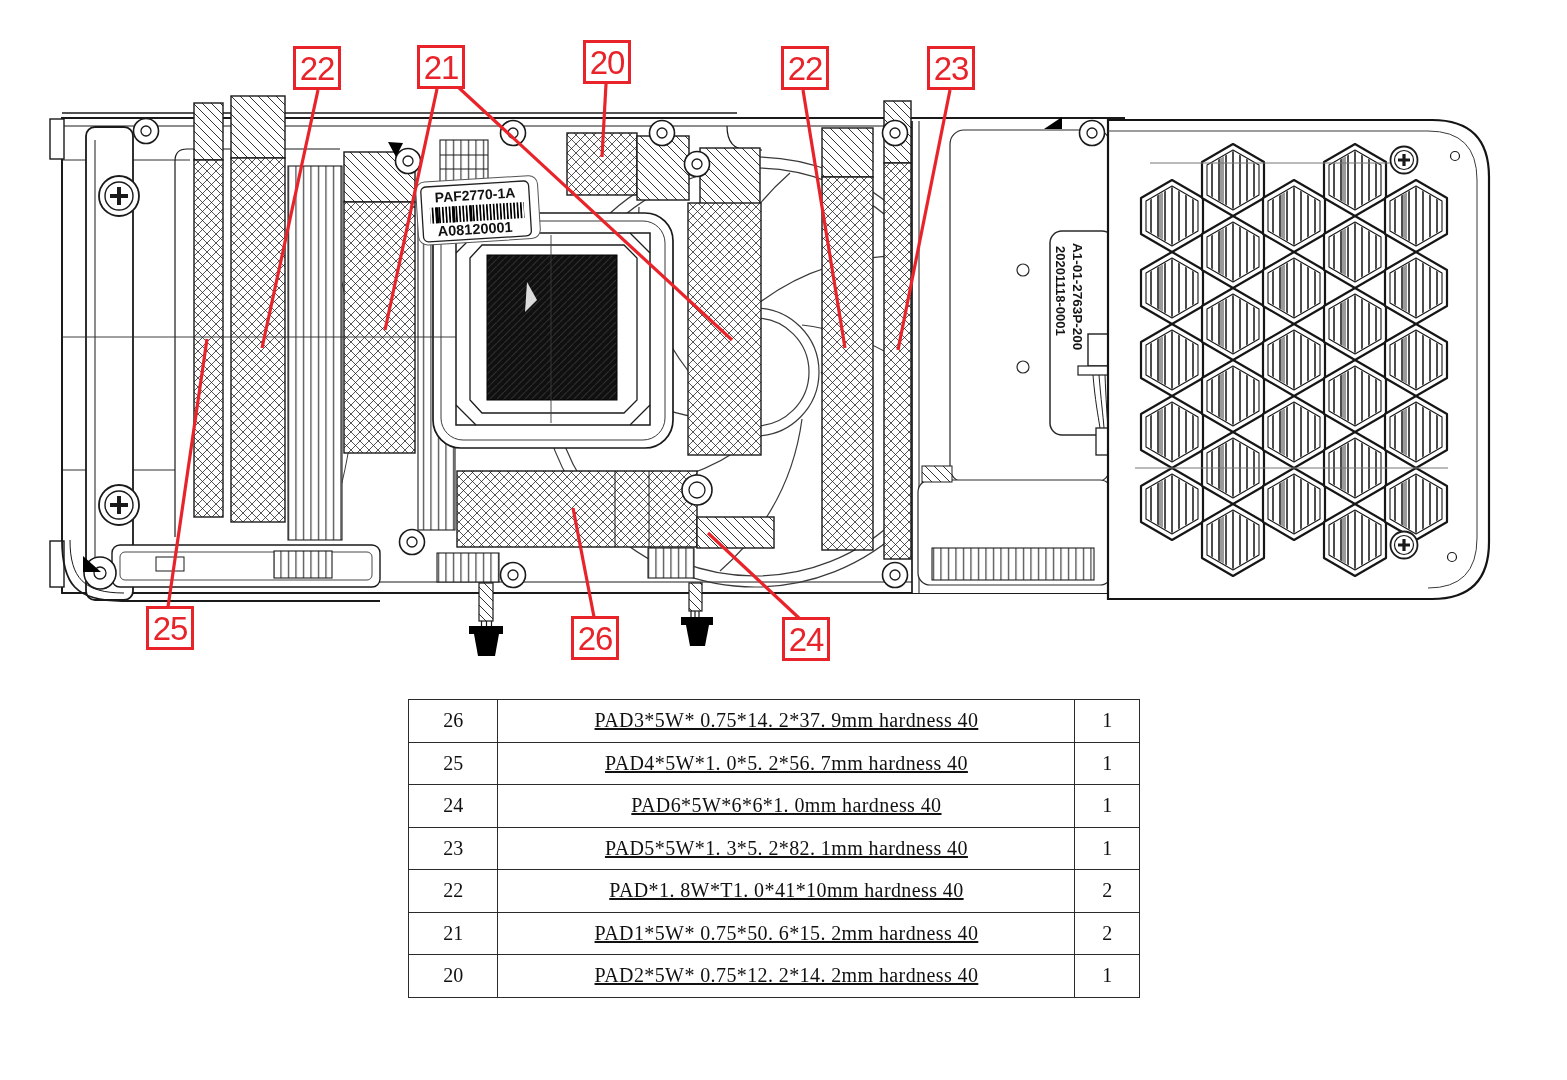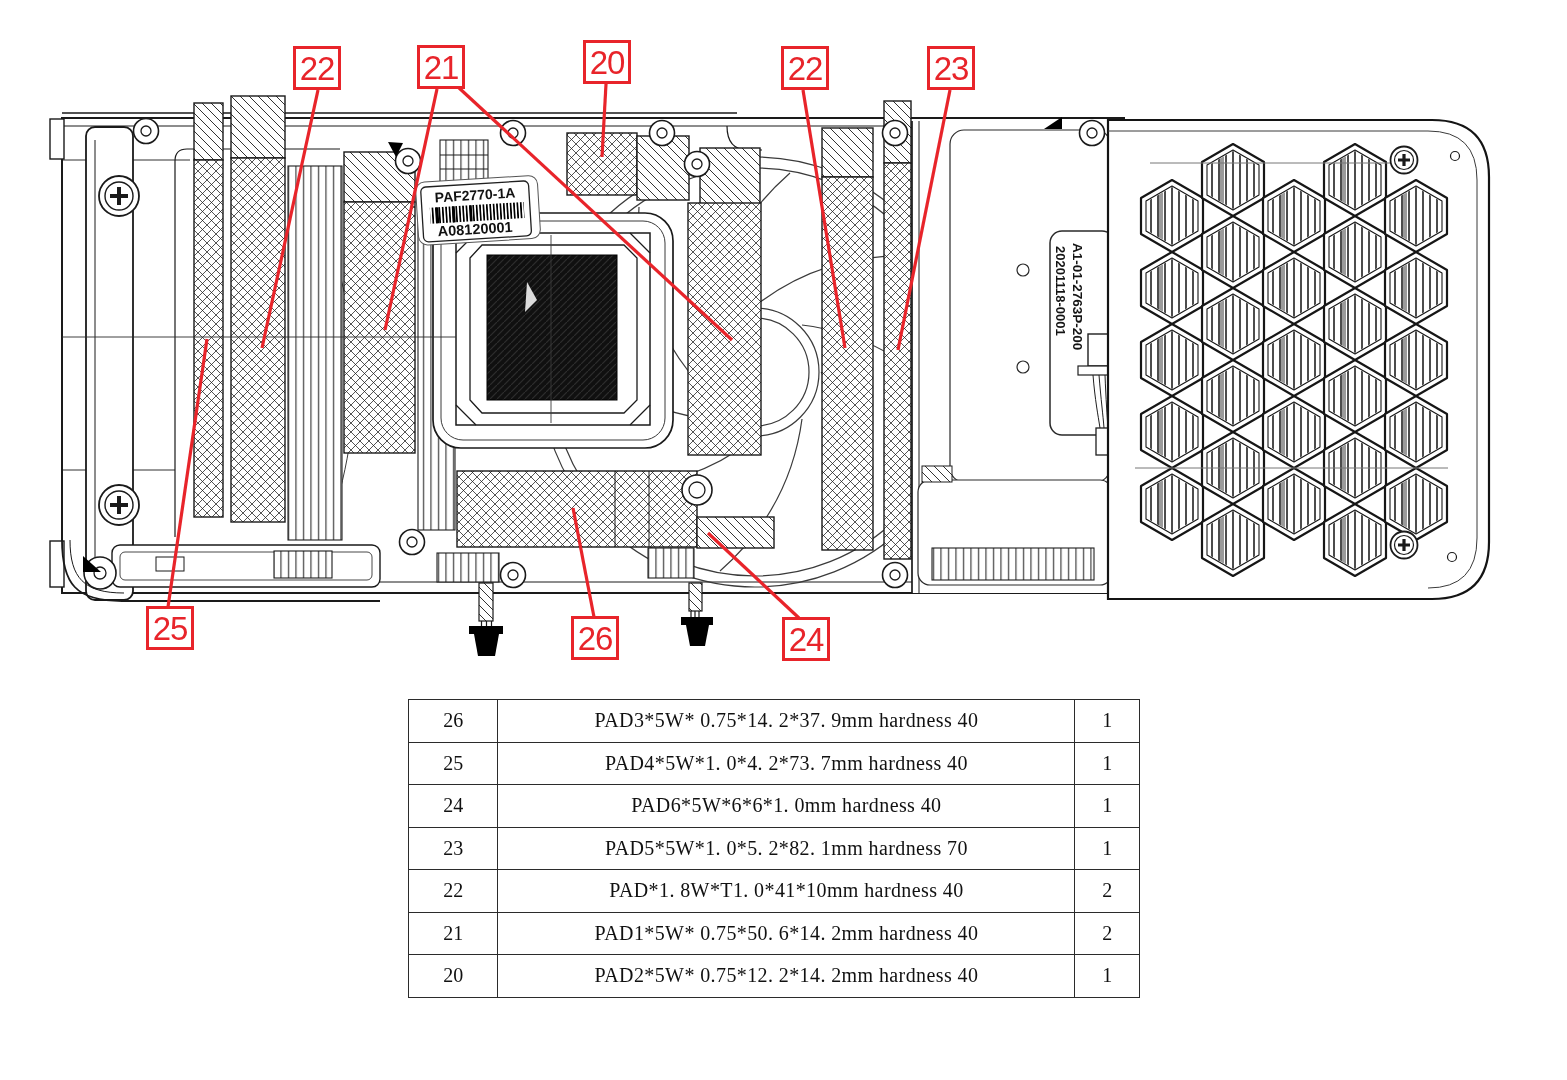--- a/index.html
+++ b/index.html
@@ -8,21 +8,21 @@
   svg{position:absolute;left:0;top:0;}
   .callout{position:absolute;width:48px;height:44px;box-sizing:border-box;
            border:3px solid #e8242a;background:#fff;color:#e8242a;
            display:flex;align-items:center;justify-content:center;
            font:400 33px/1 "Liberation Sans",sans-serif;letter-spacing:-1px;z-index:5;}
   table.parts{position:absolute;left:408px;top:699px;width:732px;border-collapse:collapse;
               background:#fff;z-index:4;}
   table.parts td{border:1.6px solid #2b2b2b;height:41.5px;text-align:center;vertical-align:middle;
                  font-family:"Liberation Serif",serif;font-size:20px;color:#111;padding:0;}
   td.c-item{width:89px;}
-  td.c-desc{width:579px;letter-spacing:0.4px;}
+  td.c-desc{width:579px;letter-spacing:0.4px;text-decoration:underline;}
   td.c-qty{width:64px;}
 </style>
 </head>
 <body>
 
 <div class="stage">
 
 <svg width="1567" height="1080" viewBox="0 0 1567 1080">
   <defs>
     <pattern id="xh" width="9" height="9" patternUnits="userSpaceOnUse">
@@ -326,41 +326,41 @@
 
 <table class="parts">
   <tbody>
     <tr>
       <td class="c-item">26</td>
       <td class="c-desc">PAD3*5W* 0.75*14. 2*37. 9mm hardness 40</td>
       <td class="c-qty">1</td>
     </tr>
     <tr>
       <td class="c-item">25</td>
-      <td class="c-desc">PAD4*5W*1. 0*4. 2*73. 7mm hardness 40</td>
+      <td class="c-desc">PAD4*5W*1. 0*5. 2*56. 7mm hardness 40</td>
       <td class="c-qty">1</td>
     </tr>
     <tr>
       <td class="c-item">24</td>
       <td class="c-desc">PAD6*5W*6*6*1. 0mm hardness 40</td>
       <td class="c-qty">1</td>
     </tr>
     <tr>
       <td class="c-item">23</td>
-      <td class="c-desc">PAD5*5W*1. 0*5. 2*82. 1mm hardness 70</td>
+      <td class="c-desc">PAD5*5W*1. 3*5. 2*82. 1mm hardness 40</td>
       <td class="c-qty">1</td>
     </tr>
     <tr>
       <td class="c-item">22</td>
       <td class="c-desc">PAD*1. 8W*T1. 0*41*10mm hardness 40</td>
       <td class="c-qty">2</td>
     </tr>
     <tr>
       <td class="c-item">21</td>
-      <td class="c-desc">PAD1*5W* 0.75*50. 6*14. 2mm hardness 40</td>
+      <td class="c-desc">PAD1*5W* 0.75*50. 6*15. 2mm hardness 40</td>
       <td class="c-qty">2</td>
     </tr>
     <tr>
       <td class="c-item">20</td>
       <td class="c-desc">PAD2*5W* 0.75*12. 2*14. 2mm hardness 40</td>
       <td class="c-qty">1</td>
     </tr>
   </tbody>
 </table>
 

